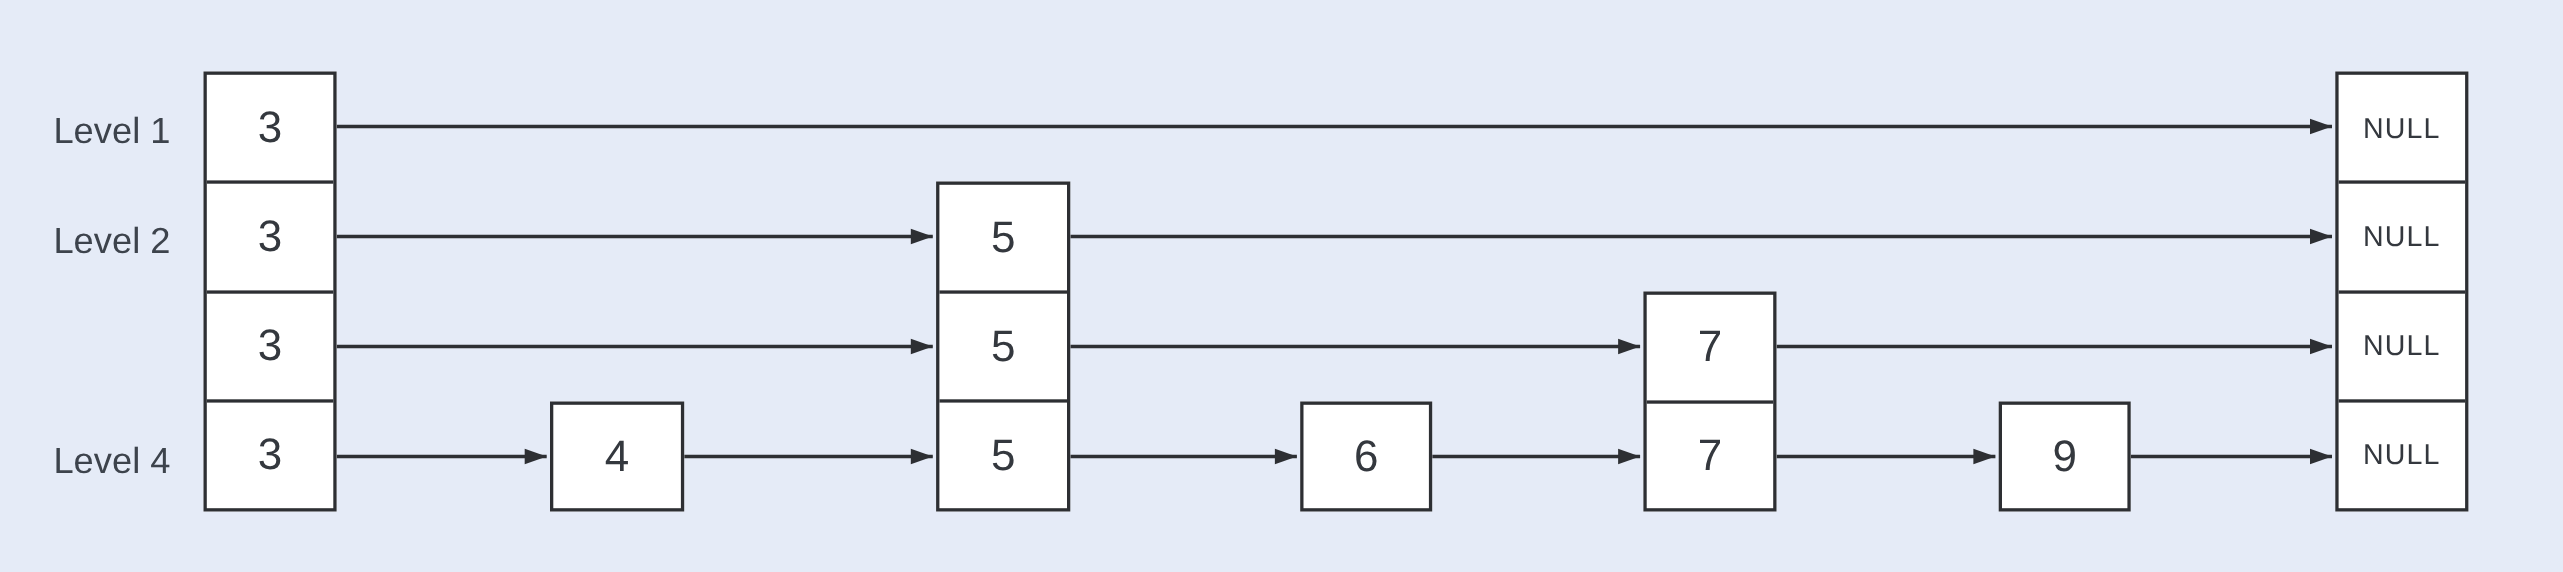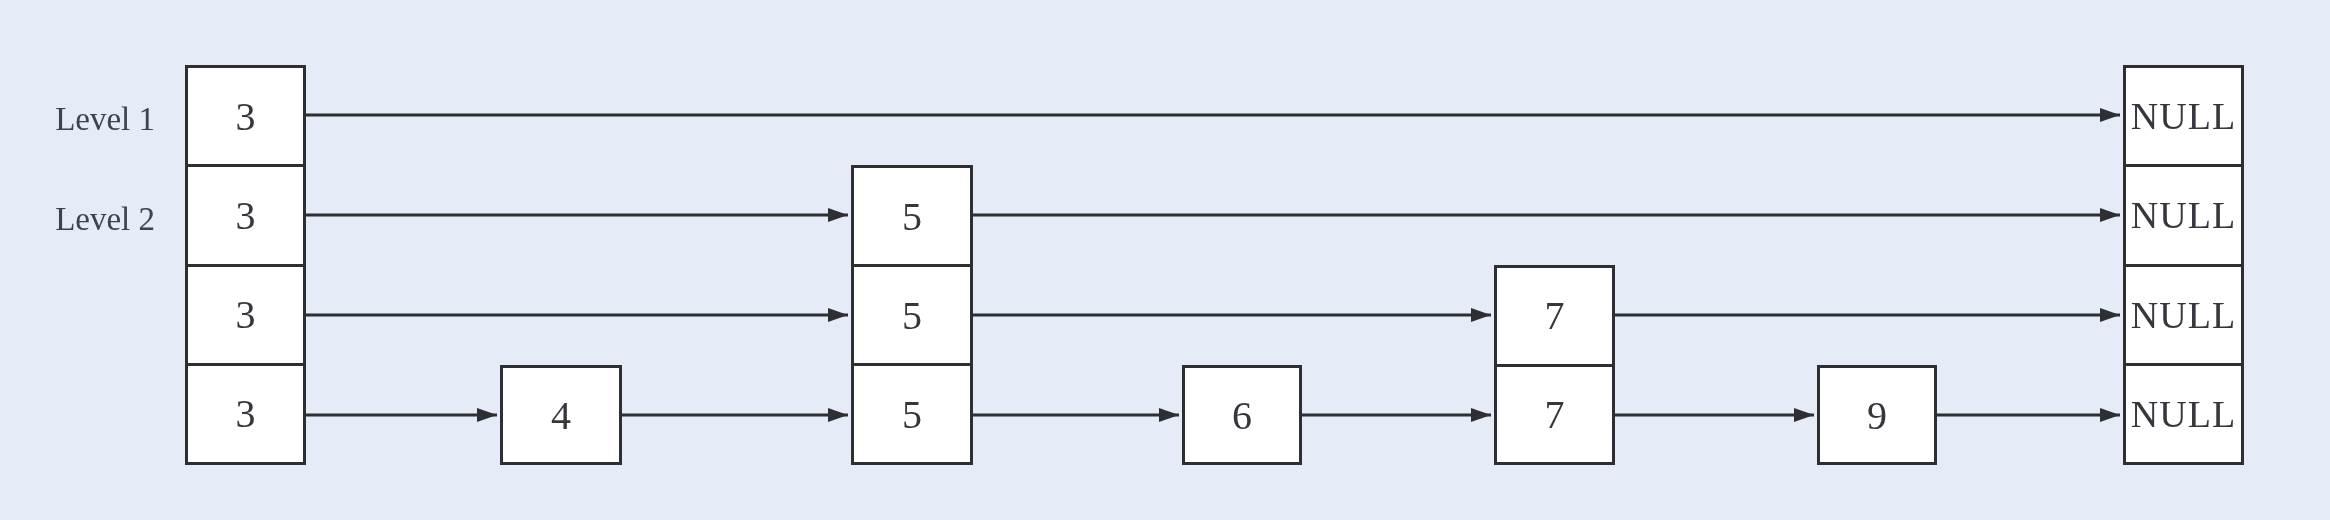--- a/index.html
+++ b/index.html
@@ -1,21 +1,21 @@
 <!DOCTYPE html>
 <html><head>
 <meta charset="utf-8">
 <style>
   html, body { margin: 0; padding: 0; background: #e5ebf7; }
   .canvas {
     position: relative;
     width: 2330px;
     height: 520px;
     background: #e5ebf7;
-    font-family: Liberation Serif, serif;
+    font-family: Liberation Sans, sans-serif;
     overflow: hidden;
   }
   .lvl-label {
     position: absolute;
     left: 0;
     width: 155px;
     height: 100px;
     display: flex;
     align-items: center;
     justify-content: flex-end;
@@ -40,29 +40,30 @@
   }
   .cell {
     flex: 1;
     display: flex;
     align-items: center;
     justify-content: center;
     font-size: 40px;
     color: #34383e;
   }
   .cell + .cell { border-top: 3px solid #2d2f33; }
-  .cell.null-cell { font-size: 38px; letter-spacing: 1px; }
+  .cell.null-cell { font-size: 26px; letter-spacing: 1px; }
 </style>
 </head>
 <body>
 
 <div class="canvas">
 
   <div class="lvl-label" style="top:65px">Level 1</div>
   <div class="lvl-label" style="top:165px">Level 2</div>
+  <div class="lvl-label" style="top:365px">Level 4</div>
 
   <svg class="arrows" viewBox="0 0 2330 520">
     <defs>
       <marker id="ah" markerWidth="24" markerHeight="18" refX="21" refY="8" orient="auto" markerUnits="userSpaceOnUse">
         <path d="M1,1 L21,8 L1,15 Z" fill="#2d2f33"></path>
       </marker>
     </defs>
     <g stroke="#2d2f33" stroke-width="3" fill="none">
 
       <line x1="306" y1="115" x2="2120" y2="115" marker-end="url(#ah)"></line>

